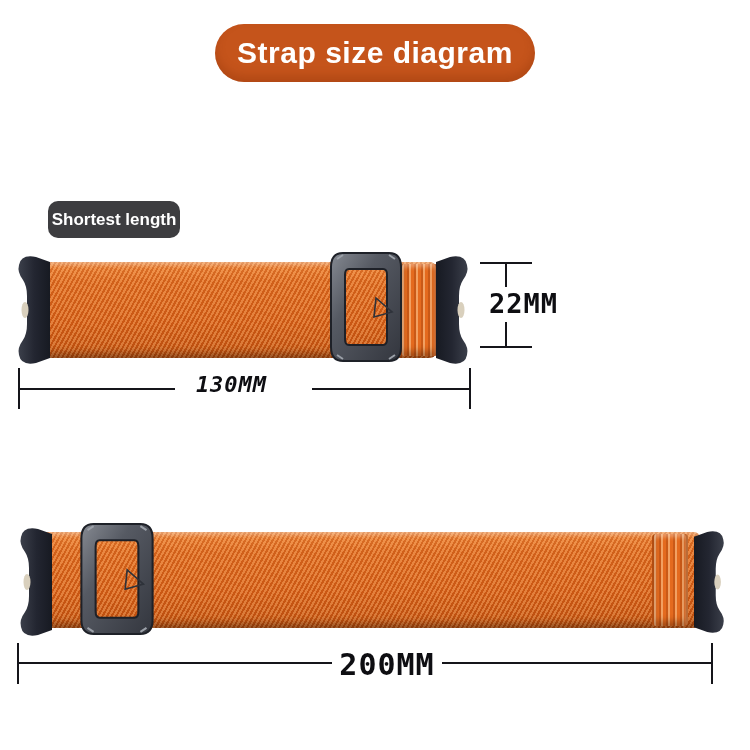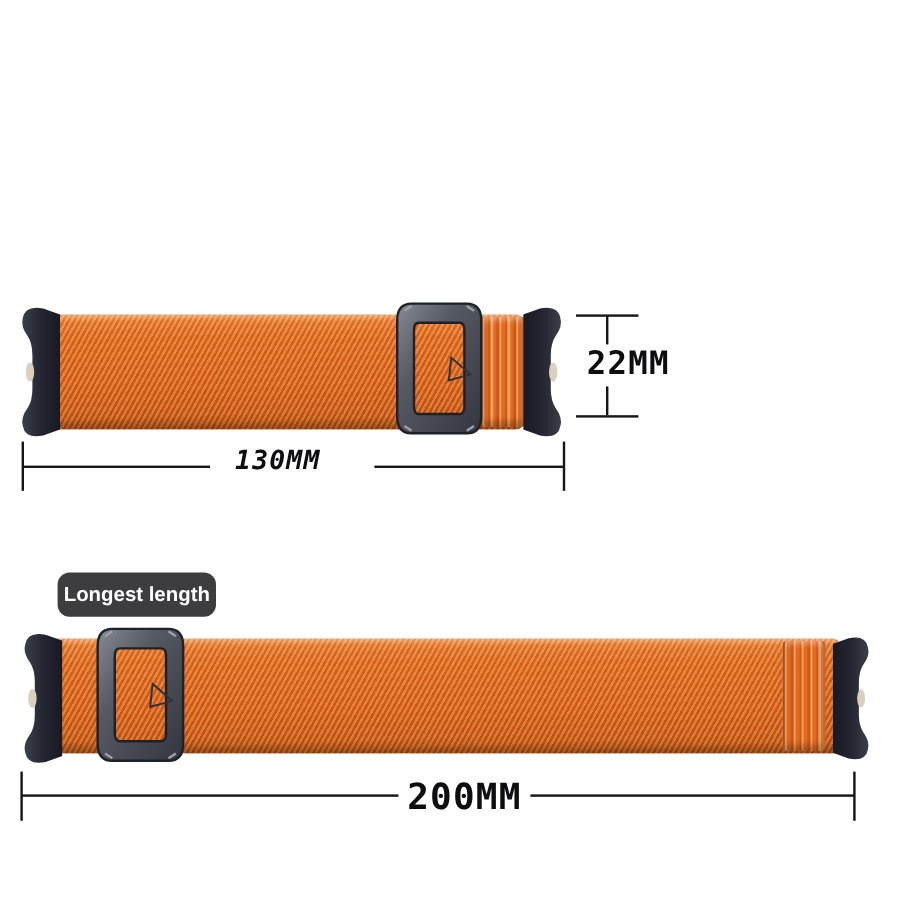--- a/index.html
+++ b/index.html
@@ -64,21 +64,27 @@
   .note{
     position:absolute;left:10px;top:712px;width:740px;text-align:center;
     color:#15151f;font-size:15.5px;font-weight:700;
   }
 </style>
 </head>
 <body>
 
 <div class="canvas">
 
+  <div class="header-pill">
+    <span>Strap size diagram</span>
+  </div>
 
+  <div class="badge badge-shortest">
+    <span>Shortest length</span>
+  </div>
 
   <div class="band band-1"></div>
   <div class="fold fold-1"></div>
 
   <svg class="connector conn-1-left" width="36" height="112" viewBox="0 0 36 112">
     <defs>
         <linearGradient id="cgA" x1="0" y1="0" x2="1" y2="0">
       <stop offset="0" stop-color="#3b3f4a"></stop>
           <stop offset="0.5" stop-color="#232631"></stop>
           <stop offset="1" stop-color="#171a22"></stop>
@@ -123,23 +129,20 @@
   </div>
 
   <div>
     <div class="dline" style="left:18px;top:368px;width:2px;height:41px;"></div>
     <div class="dline" style="left:19px;top:388px;width:156px;height:2px;"></div>
     <div class="dim-label lbl-130">130MM</div>
     <div class="dline" style="left:312px;top:388px;width:158px;height:2px;"></div>
     <div class="dline" style="left:469px;top:368px;width:2px;height:41px;"></div>
   </div>
 
-  <div class="badge badge-longest">
-    <span>Longest length</span>
-  </div>
 
   <div class="band band-2"></div>
   <div class="fold fold-2"></div>
 
   <svg class="connector conn-2-left" width="36" height="112" viewBox="0 0 36 112">
     <defs>
         <linearGradient id="cgC" x1="0" y1="0" x2="1" y2="0">
       <stop offset="0" stop-color="#3b3f4a"></stop>
           <stop offset="0.5" stop-color="#232631"></stop>
           <stop offset="1" stop-color="#171a22"></stop>

